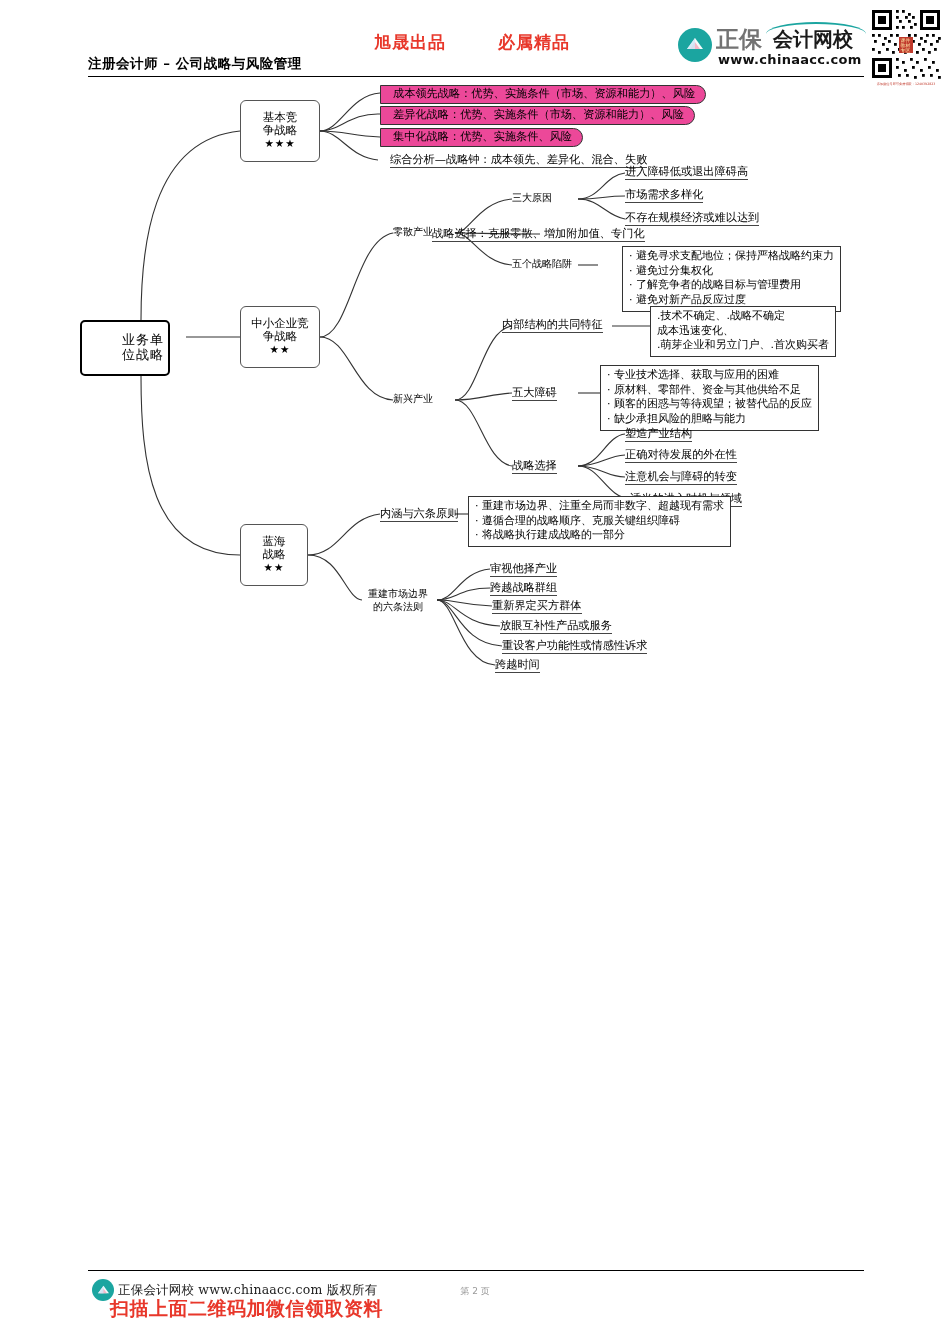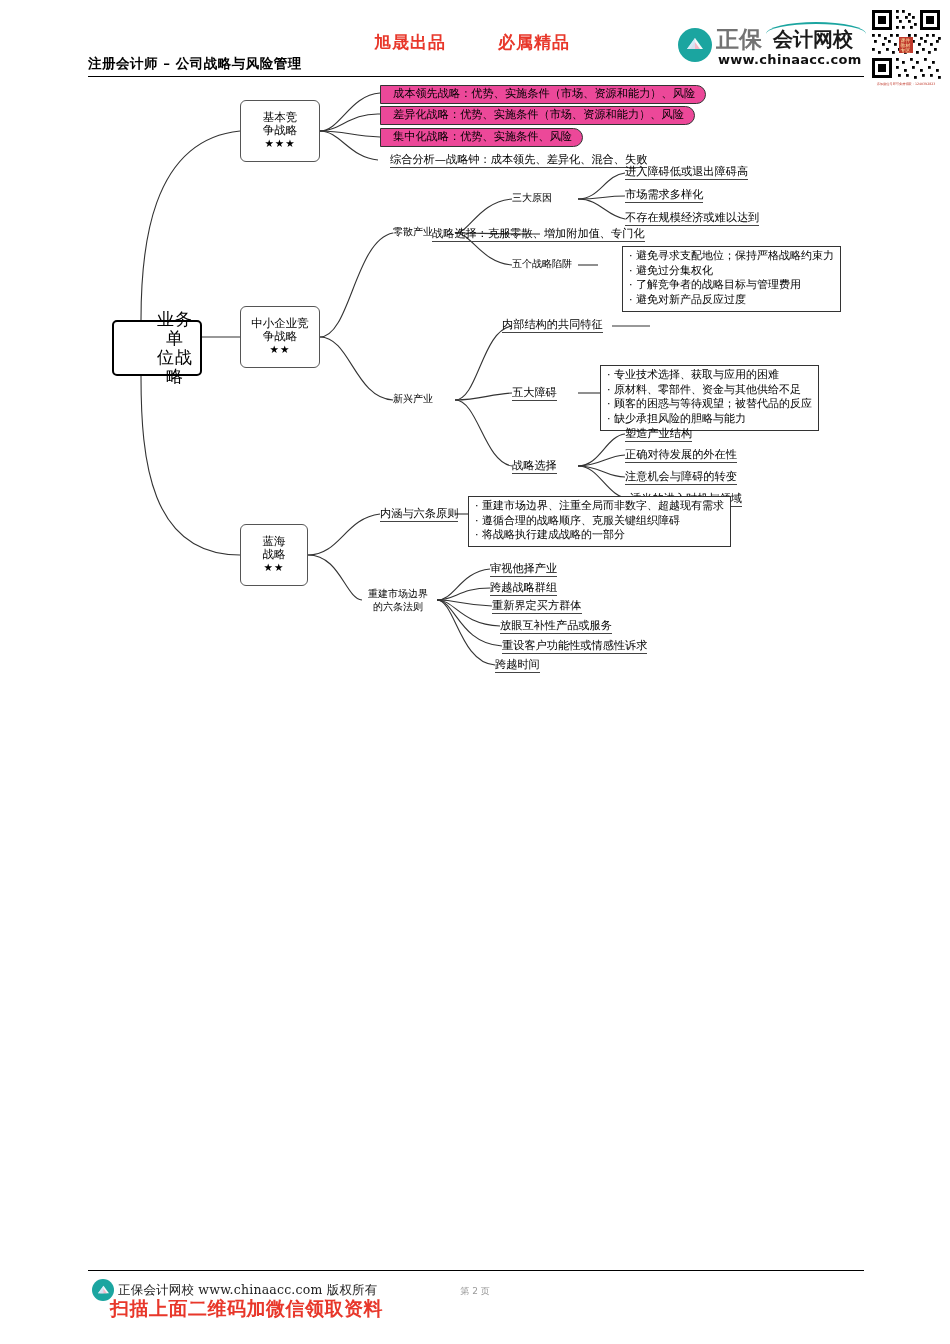--- a/index.html
+++ b/index.html
@@ -73,23 +73,23 @@
   #map { position: absolute; left: 0; top: 0; width: 950px; height: 720px; }
   #map svg { position: absolute; left: 0; top: 0; }
 
   
   .boxnode {
     position: absolute; background: #fff; text-align: center;
     display: flex; flex-direction: column; align-items: center; justify-content: center;
     line-height: 1.12;
   }
   #node-root {
-    left: 112px; top: 320px; width: 90px; height: 56px;
+    left: 80px; top: 320px; width: 90px; height: 56px;
     border: 2.6px solid #000; border-radius: 5px;
-    font-size: 17px; letter-spacing: 1px; padding-left: 36px;
+    font-size: 13px; letter-spacing: 1px; padding-left: 36px;
   }
   #node-b1 { left: 240px; top: 100px; width: 80px; height: 62px;
     border: 1.1px solid #555; border-radius: 6px; font-size: 11.5px; }
   #node-b2 { left: 240px; top: 306px; width: 80px; height: 62px;
     border: 1.1px solid #555; border-radius: 6px; font-size: 11.5px; }
   #node-b3 { left: 240px; top: 524px; width: 68px; height: 62px;
     border: 1.1px solid #555; border-radius: 6px; font-size: 11.5px; }
   .stars { font-size: 10.5px; letter-spacing: 1px; line-height: 1.3; }
 
   
@@ -350,20 +350,25 @@
   <div class="tbox" style="left:598px; top:246px;margin-left:24px;">
     <div class="dot">避免寻求支配地位；保持严格战略约束力</div>
     <div class="dot">避免过分集权化</div>
     <div class="dot">了解竞争者的战略目标与管理费用</div>
     <div class="dot">避免对新产品反应过度</div>
   </div>
 
   <div class="lbl" style="left:393px; top:393px;">新兴产业</div>
   <div class="ul" style="left:502px; top:318px;">内部结构的共同特征</div>
 
+  <div class="tbox" style="left:650px; top:306px;">
+    <div>.技术不确定、.战略不确定</div>
+    <div>成本迅速变化、</div>
+    <div>.萌芽企业和另立门户、.首次购买者</div>
+  </div>
 
   <div class="ul" style="left:512px; top:386px;">五大障碍</div>
   <div class="tbox" style="left:600px; top:365px;">
     <div class="dot">专业技术选择、获取与应用的困难</div>
     <div class="dot">原材料、零部件、资金与其他供给不足</div>
     <div class="dot">顾客的困惑与等待观望；被替代品的反应</div>
     <div class="dot">缺少承担风险的胆略与能力</div>
   </div>
 
   <div class="ul" style="left:512px; top:459px;">战略选择</div>

